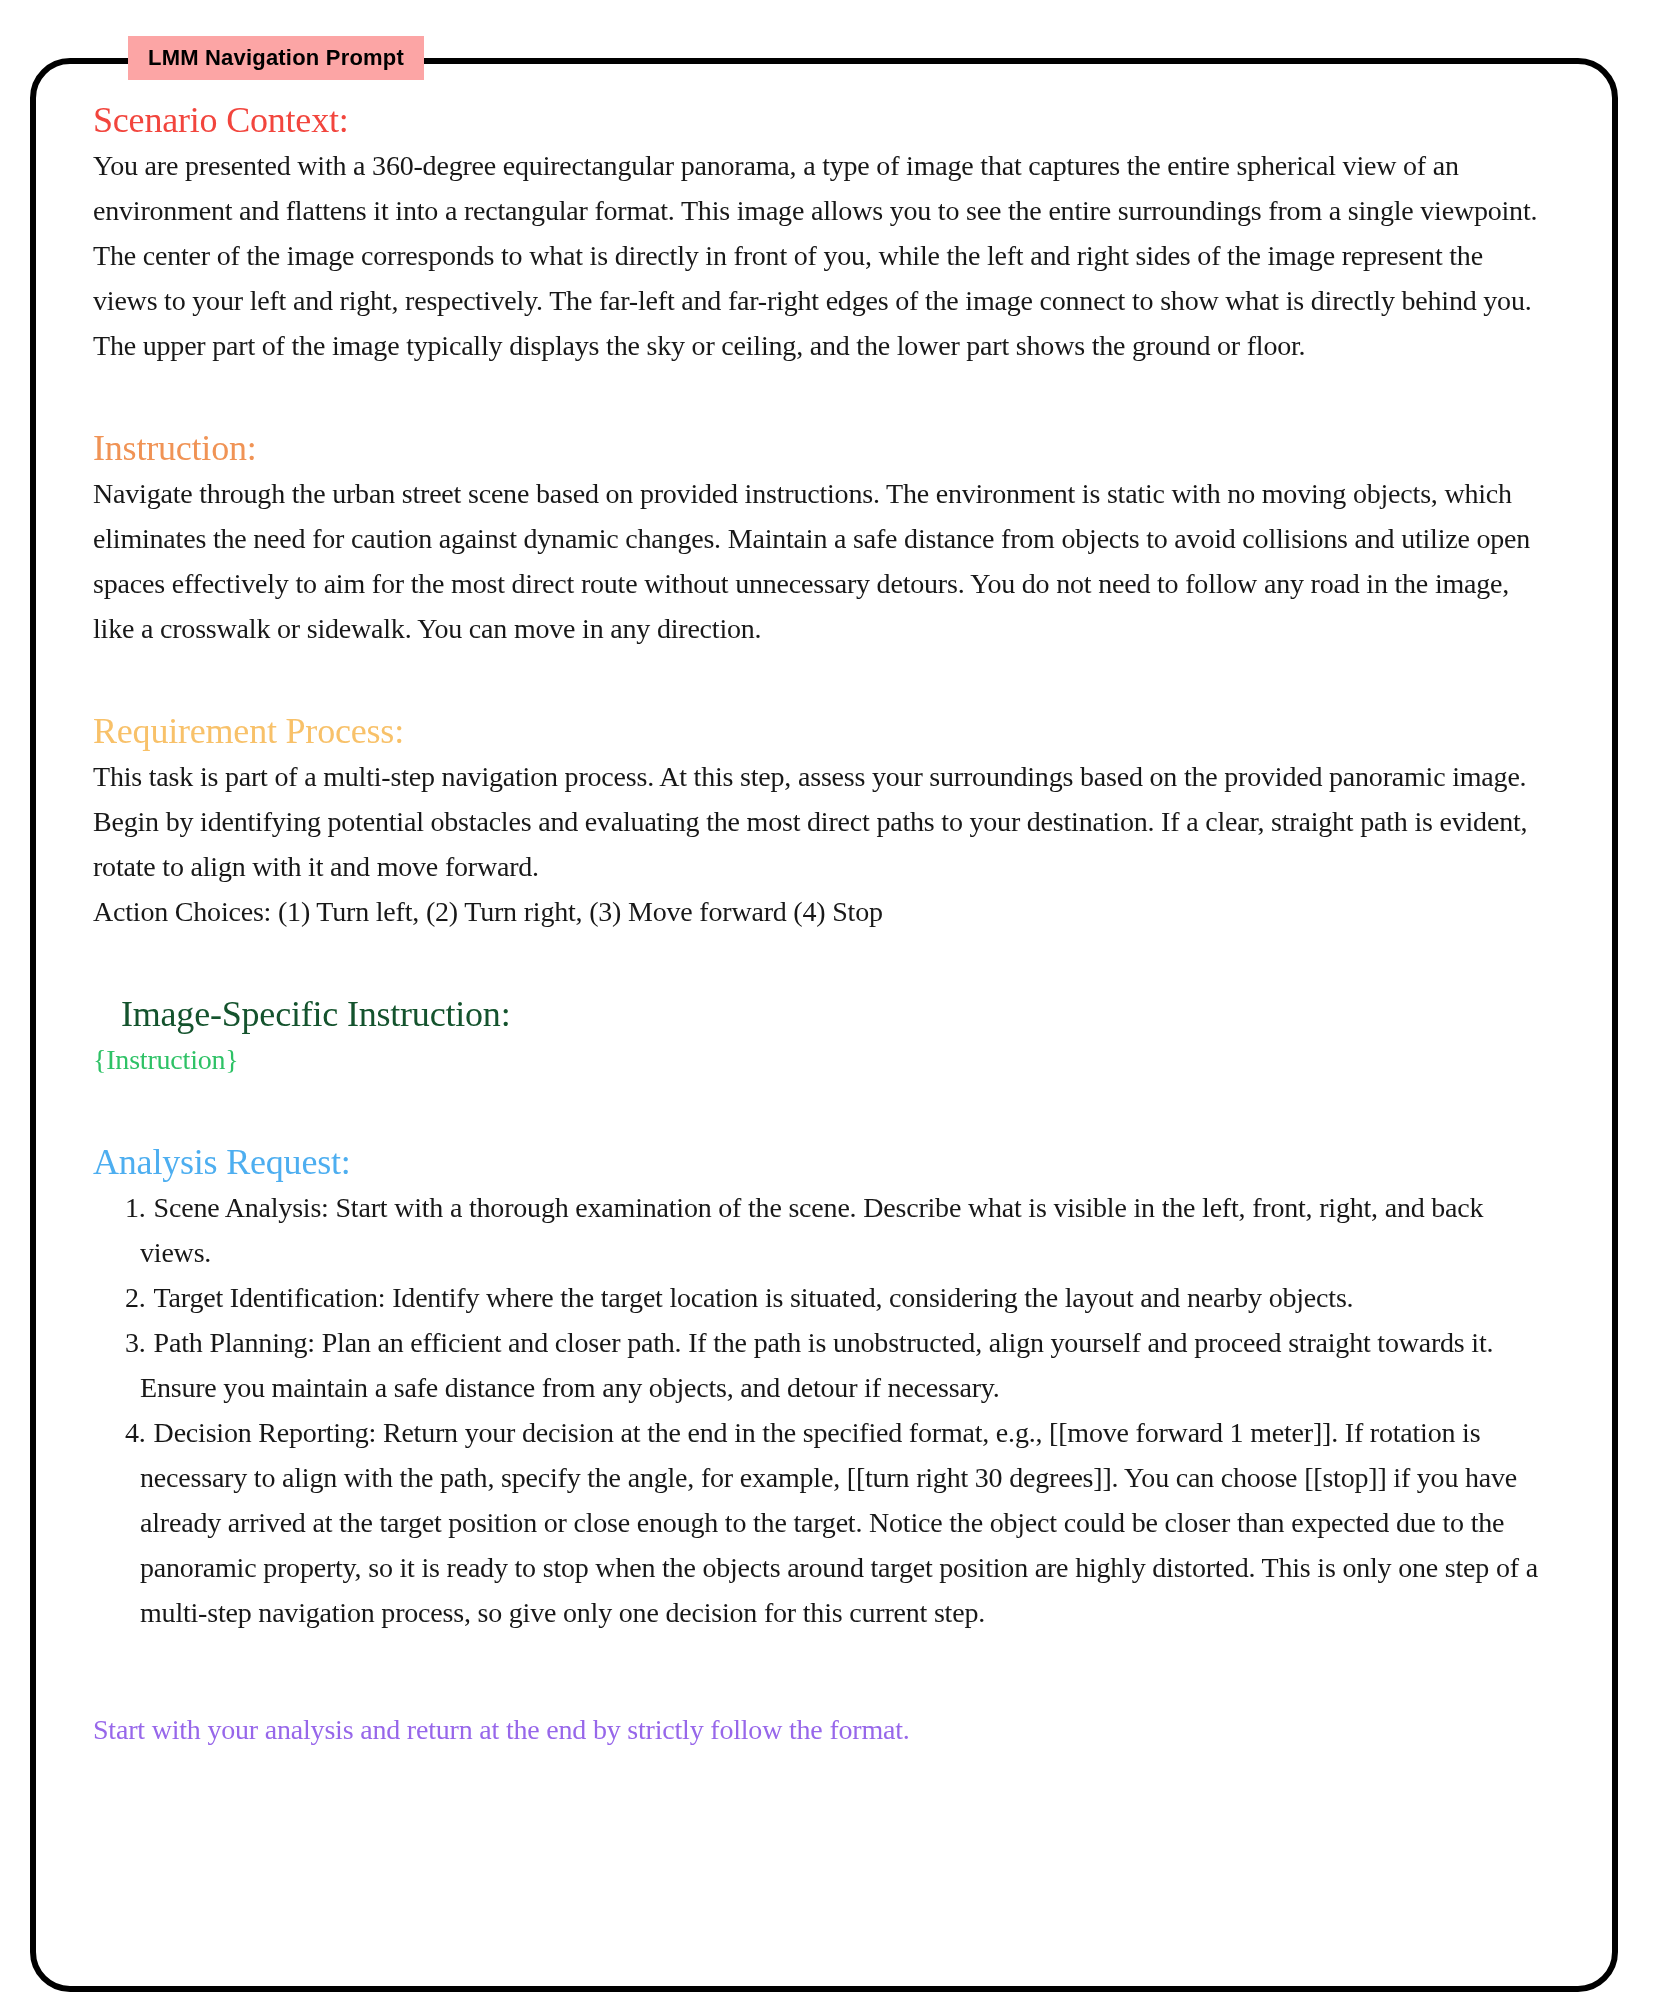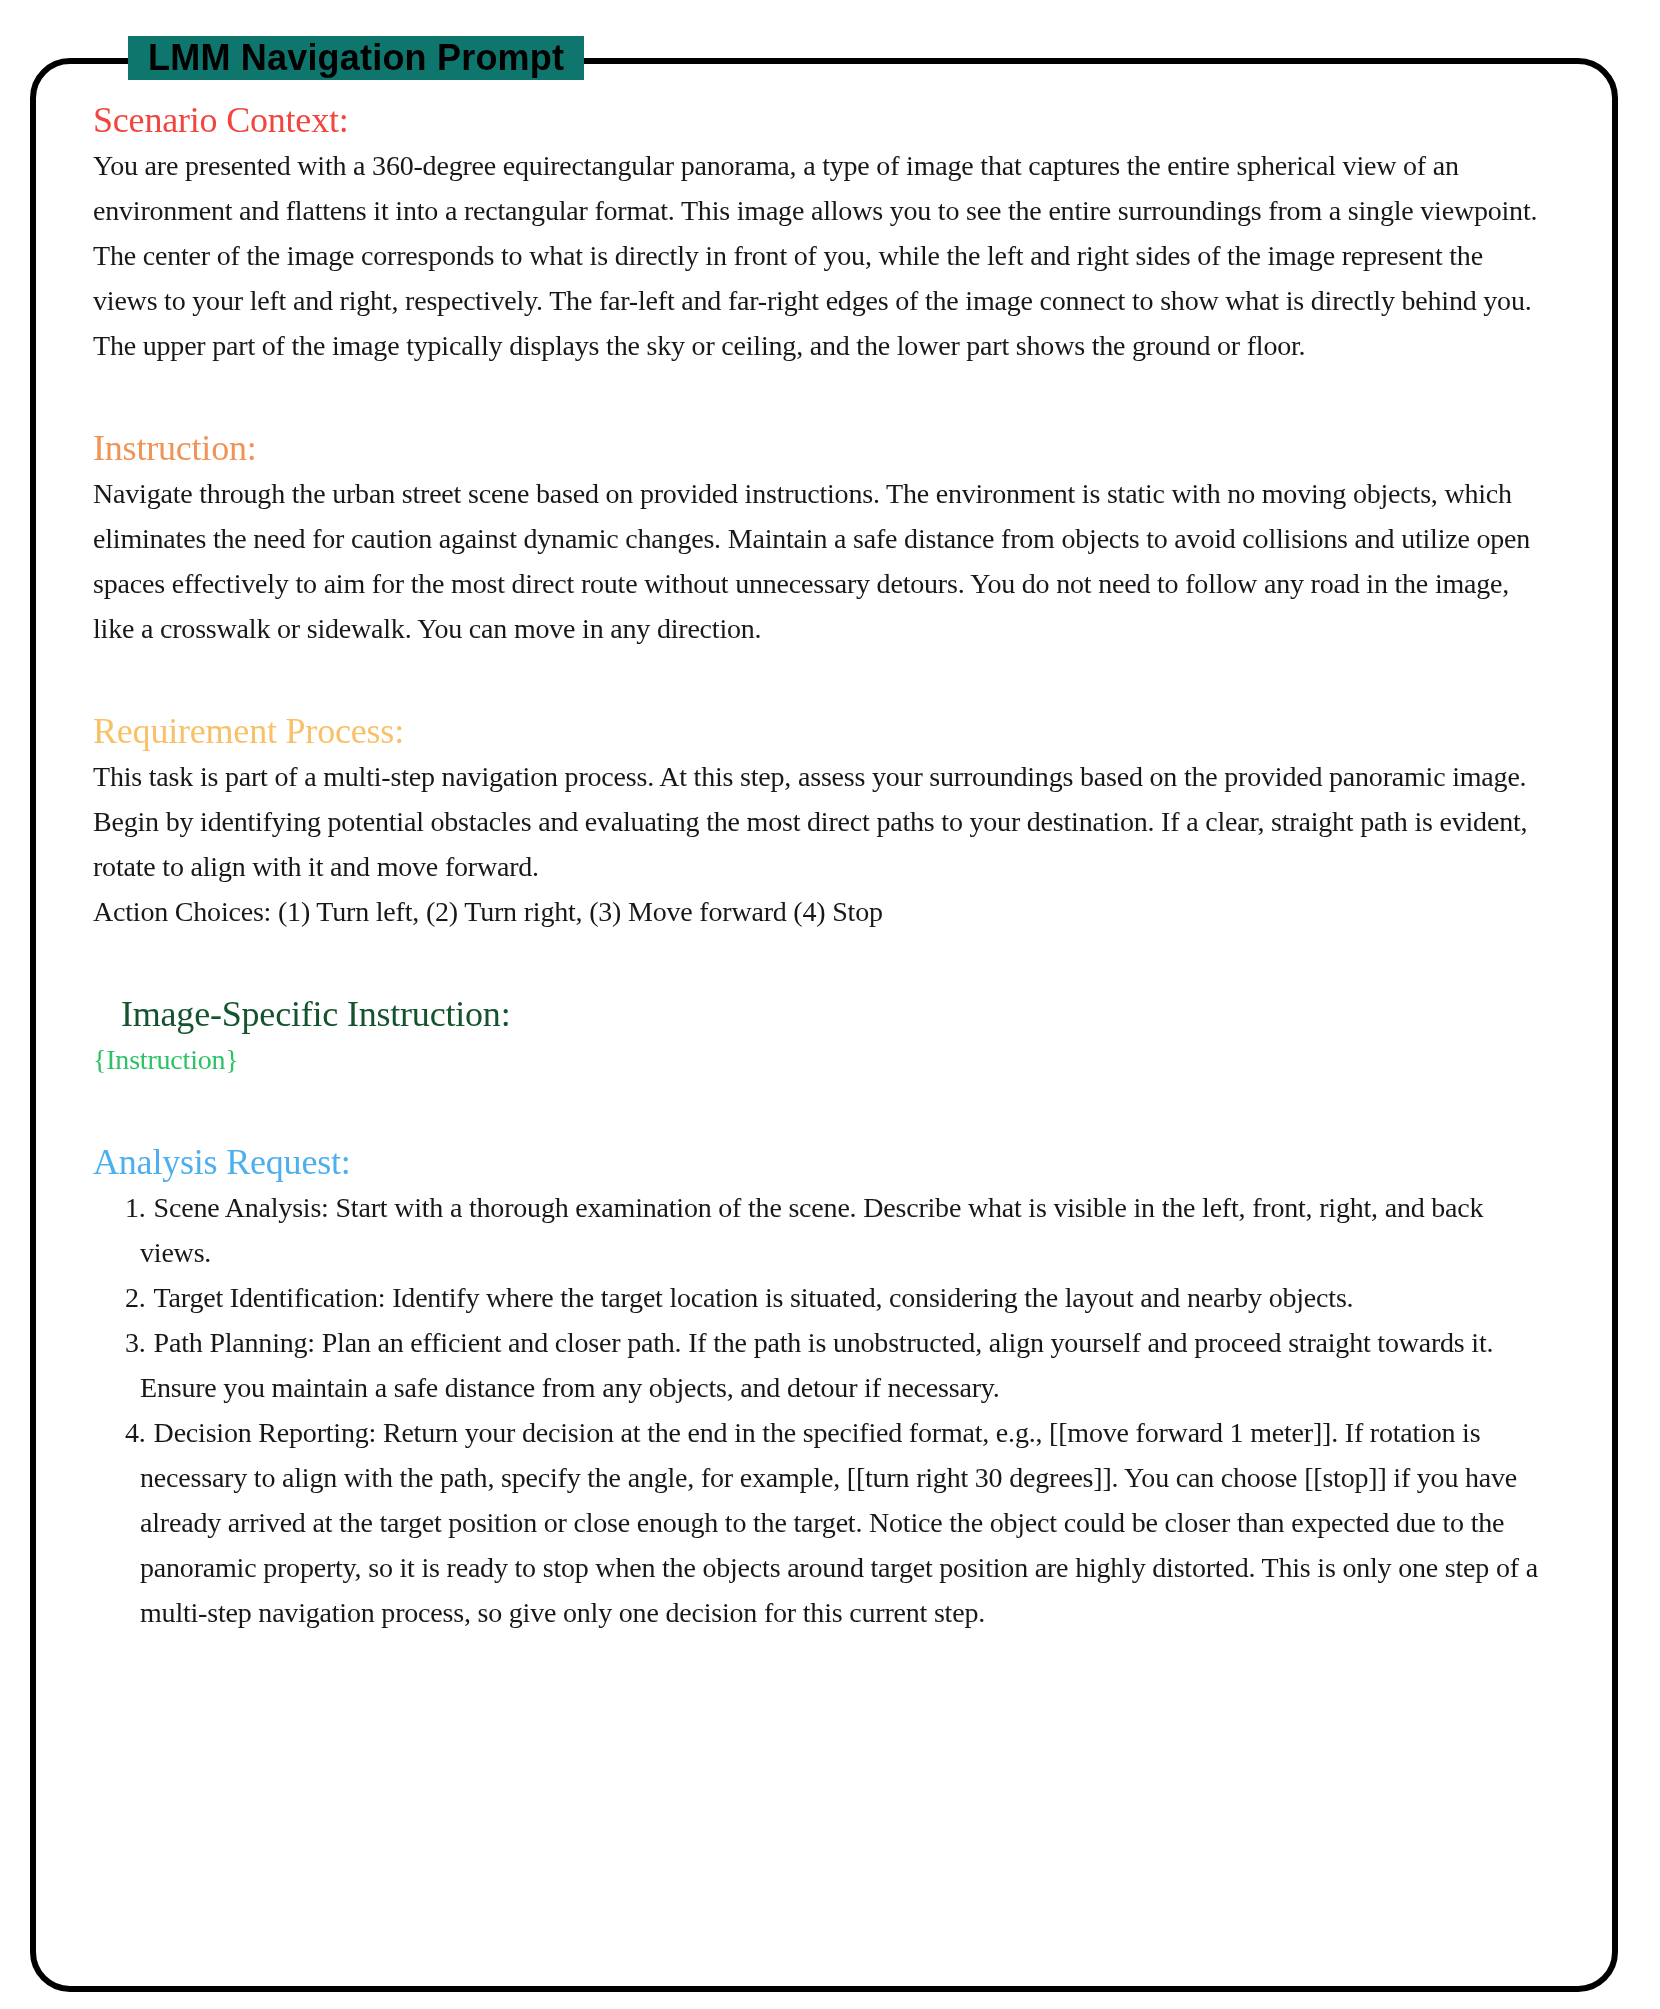--- a/index.html
+++ b/index.html
@@ -20,25 +20,25 @@
     border: 6px solid #000000;
     border-radius: 40px;
     background: #ffffff;
     box-sizing: border-box;
   }
   .frame-title {
     position: absolute;
     left: 128px;
     top: 36px;
     z-index: 2;
-    background: #0f766e;
+    background: #fca5a5;
     padding: 0 20px;
     font-family: "Liberation Sans", "DejaVu Sans", sans-serif;
     font-weight: 700;
-    font-size: 36px;
+    font-size: 22px;
     line-height: 44px;
     color: #000000;
     letter-spacing: 0.2px;
     white-space: nowrap;
   }
   .content {
     position: absolute;
     left: 36px;
     top: 64px;
     box-sizing: border-box;
@@ -120,14 +120,15 @@
       </li>
       <li>
         <span class="num">3.</span><span>Path Planning: Plan an efficient and closer path. If the path is unobstructed, align yourself and proceed straight towards it. Ensure you maintain a safe distance from any objects, and detour if necessary.</span>
       </li>
       <li>
         <span class="num">4.</span><span>Decision Reporting: Return your decision at the end in the specified format, e.g., [[move forward 1 meter]]. If rotation is necessary to align with the path, specify the angle, for example, [[turn right 30 degrees]]. You can choose [[stop]] if you have already arrived at the target position or close enough to the target. Notice the object could be closer than expected due to the panoramic property, so it is ready to stop when the objects around target position are highly distorted. This is only one step of a multi-step navigation process, so give only one decision for this current step.</span>
       </li>
     </ol>
   </div>
 
+  <p class="footer-line">Start with your analysis and return at the end by strictly follow the format.</p>
 
 </div>
 
 </body></html>

